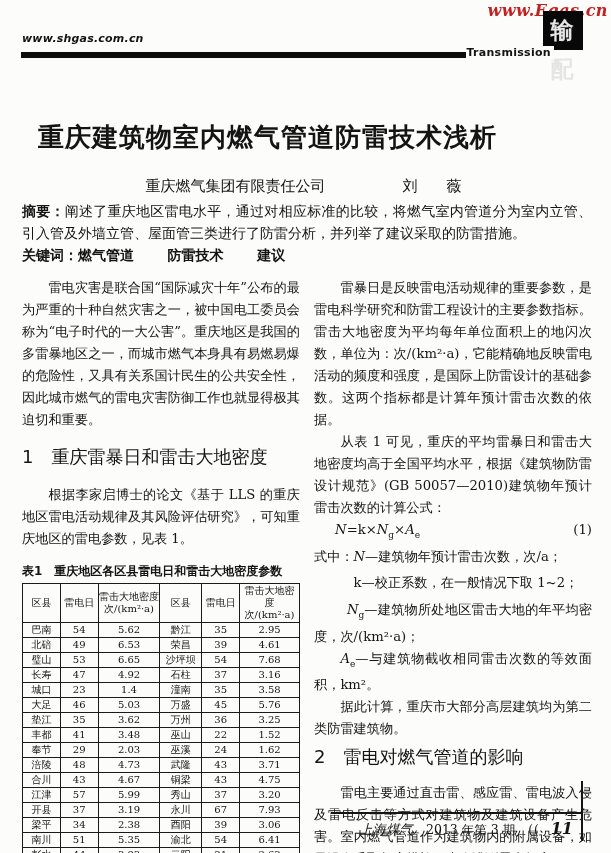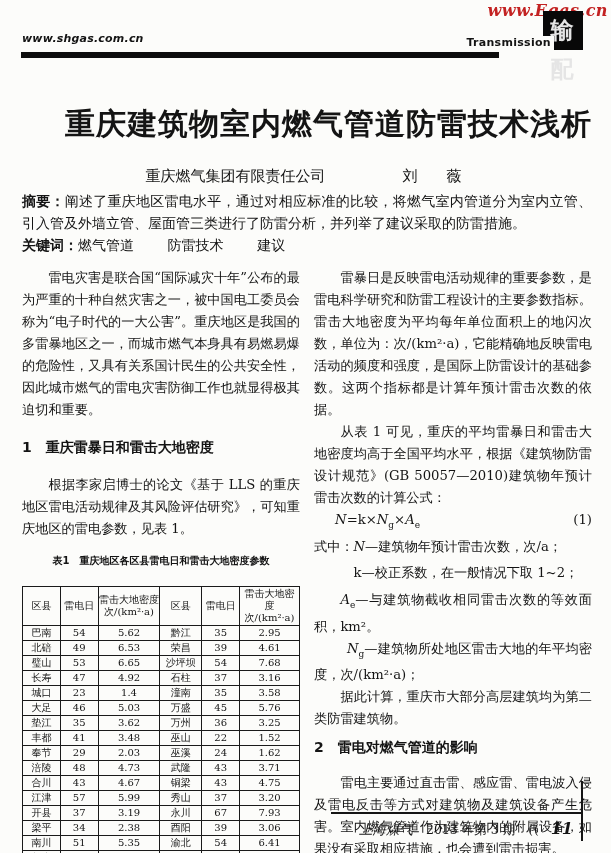--- a/index.html
+++ b/index.html
@@ -8,54 +8,54 @@
 
   
   .site-url{position:absolute;left:22px;top:32px;font-family:"DejaVu Sans","Liberation Sans",sans-serif;
             font-style:italic;font-weight:bold;font-size:11px;letter-spacing:.2px;}
   .hdr-rule{position:absolute;left:21px;top:52px;width:478px;height:6px;background:#0d0d0d;}
   .egas{position:absolute;right:3px;top:1px;font-style:italic;font-weight:bold;font-size:16px;
         color:#c32222;letter-spacing:.5px;}
   .logo-box{position:absolute;right:28px;top:11px;width:40px;height:39px;background:#080808;
             color:#e5e5e5;font-family:"DejaVu Sans","Liberation Sans",sans-serif;font-weight:bold;
             font-size:23px;line-height:39px;text-align:center;letter-spacing:2px;}
-  .trans{position:absolute;right:57px;top:36px;font-family:"DejaVu Sans","Liberation Sans",sans-serif;
+  .trans{position:absolute;right:57px;top:46px;font-family:"DejaVu Sans","Liberation Sans",sans-serif;
          font-weight:bold;font-size:11px;background:#fcfcfa;padding:0 3px 1px 0;letter-spacing:.3px;}
 
   
   .content{position:absolute;left:22px;top:104px;width:570px;}
-  .title{font-family:"DejaVu Sans","Liberation Sans",sans-serif;font-weight:bold;font-size:30px;
-         text-align:right;margin:0;letter-spacing:1px;}
+  .title{font-family:"DejaVu Sans","Liberation Sans",sans-serif;font-weight:bold;font-size:26px;
+         text-align:left;margin:16px;letter-spacing:1px;}
   .byline{text-align:center;margin-top:22px;font-size:15px;}
   .byline .company{margin-right:54px;margin-top:24px;}
   .byline .author{letter-spacing:7px;margin-left:18px;}
   .abstract{margin-top:4px;font-size:14px;line-height:22px;text-align:justify;}
   .abstract p{margin:0;}
   .abstract b{font-family:"DejaVu Sans","Liberation Sans",sans-serif;}
-  .kw .kwi{margin-right:2.4em;}
+  .kw .kwi{margin-right:2.4em;font-weight:bold;}
 
   .columns{display:flex;gap:14px;margin-top:11px;}
   .col{width:278px;font-size:13.2px;line-height:22px;text-align:justify;}
   p.para{margin:0;text-indent:2em;}
-  h2.sec{font-family:"DejaVu Sans","Liberation Sans",sans-serif;font-size:14px;font-weight:bold;
+  h2.sec{font-family:"DejaVu Sans","Liberation Sans",sans-serif;font-size:18px;font-weight:normal;
          margin:15px 0 16px;}
   .right h2.sec{margin:6px 0 14px;}
 
   
   .formula{display:flex;margin:0;}
   .f-body{padding-left:1.6em;flex:1;}
   .formula i{font-style:italic;}
   .formula sub,.def sub{font-size:9px;}
   .def{margin:0;}
   .ti3{text-indent:3em;}
   .ti25{text-indent:2.5em;}
   .ti2{text-indent:2em;}
 
   
-  .tbl-caption{text-align:center;font-size:10px;margin:10px 0 14px;
+  .tbl-caption{font-size:12px;margin:10px 0 1px;
                font-family:"DejaVu Sans","Liberation Sans",sans-serif;font-weight:600;}
   table.params{width:100%;border-collapse:collapse;font-size:10px;line-height:12px;
                font-family:"DejaVu Serif","Liberation Serif",serif;}
   table.params th,table.params td{border:1px solid #1a1a1a;text-align:center;padding:1px 0;
                font-weight:normal;}
   table.params th .l2{display:block;}
 
   
   .f-rule-h{position:absolute;left:331px;top:812px;width:251px;height:2px;background:#151515;}
   .f-rule-v{position:absolute;left:581px;top:781px;width:2px;height:60px;background:#151515;}
@@ -260,22 +260,22 @@
         <p class="para">雷暴日是反映雷电活动规律的重要参数，是雷电科学研究和防雷工程设计的主要参数指标。雷击大地密度为平均每年单位面积上的地闪次数，单位为：次/(km²·a)，它能精确地反映雷电活动的频度和强度，是国际上防雷设计的基础参数。这两个指标都是计算年预计雷击次数的依据。</p>
         <p class="para">从表 1 可见，重庆的平均雷暴日和雷击大地密度均高于全国平均水平，根据《建筑物防雷设计规范》(GB 50057—2010)建筑物年预计雷击次数的计算公式：</p>
 
         <p class="formula">
           <span class="f-body"><i>N</i><span>=k×</span><i>N</i><sub>g</sub><span>×</span><i>A</i><sub>e</sub></span>
           <span class="f-num">(1)</span>
         </p>
 
         <p class="def ti0"><span>式中：</span><i>N</i><sub></sub><span>—建筑物年预计雷击次数，次/a；</span></p>
         <p class="def ti3"><span></span><span>k</span><sub></sub><span>—校正系数，在一般情况下取 1~2；</span></p>
+        <p class="def ti25"><span></span><i>N</i><sub>g</sub><span>—建筑物所处地区雷击大地的年平均密度，次/(km²·a)；</span></p>
         <p class="def ti2"><span></span><i>A</i><sub>e</sub><span>—与建筑物截收相同雷击次数的等效面积，km²。</span></p>
-        <p class="def ti25"><span></span><i>N</i><sub>g</sub><span>—建筑物所处地区雷击大地的年平均密度，次/(km²·a)；</span></p>
 
         <p class="para">据此计算，重庆市大部分高层建筑均为第二类防雷建筑物。</p>
 
         <h2 class="sec">2　雷电对燃气管道的影响</h2>
 
         <p class="para">雷电主要通过直击雷、感应雷、雷电波入侵及雷电反击等方式对建筑物及建筑设备产生危害。室内燃气管道作为建筑物内的附属设备，如果没有采取相应措施，也会遭到雷击损害。</p>
 
       </div>
     </div>
   </div>

